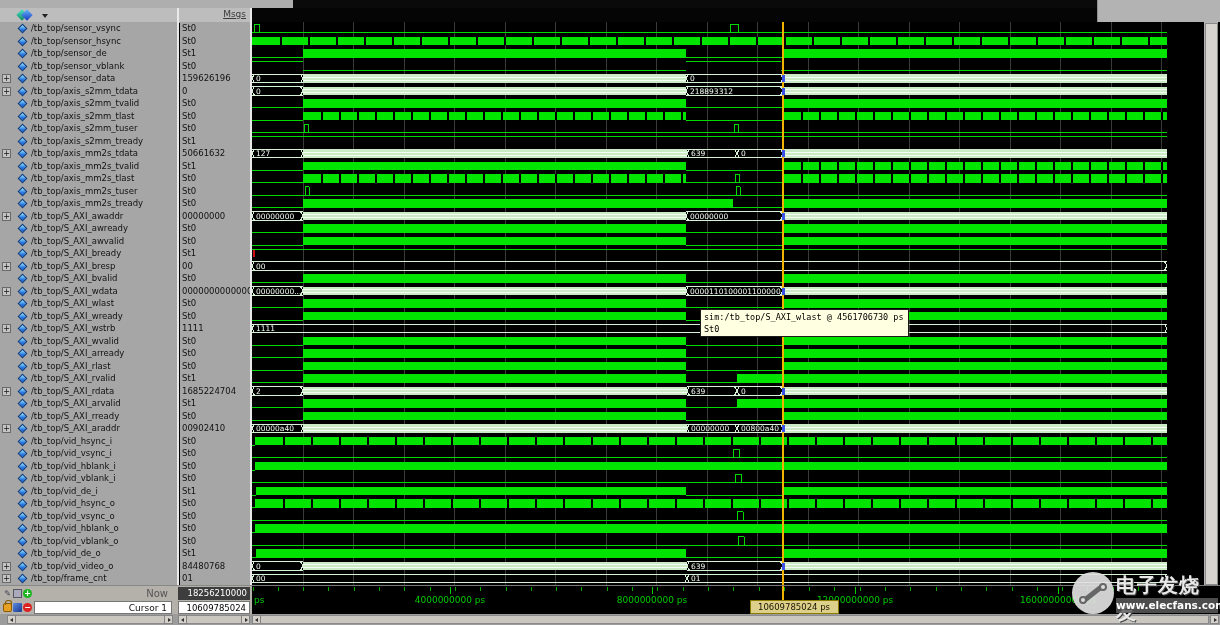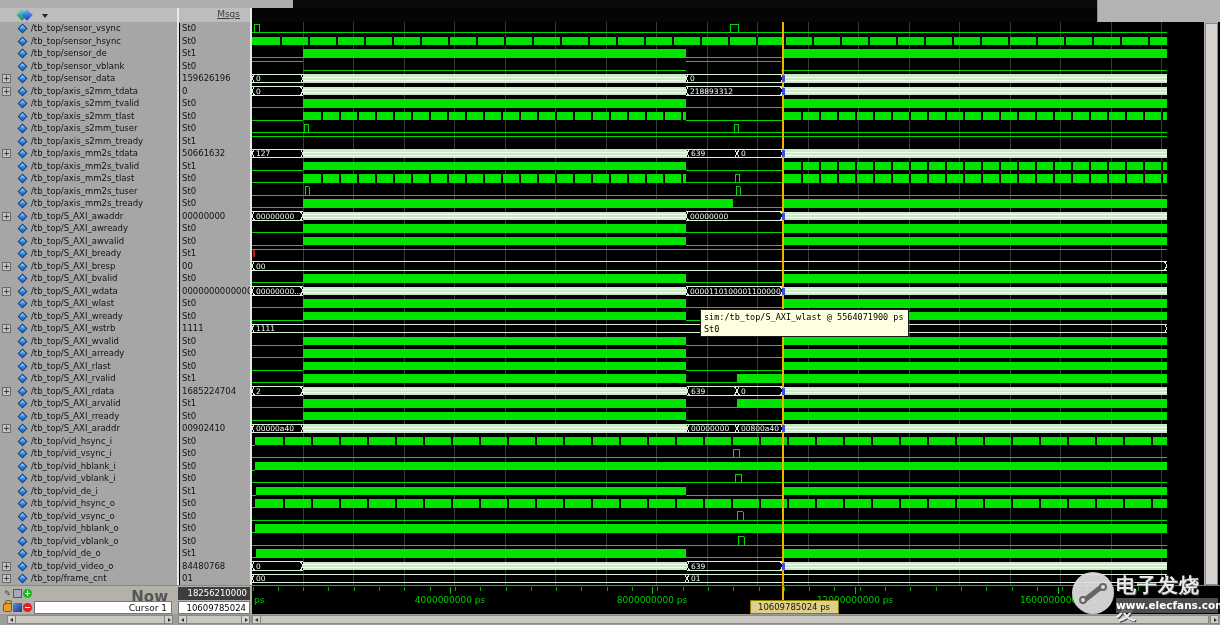--- a/index.html
+++ b/index.html
@@ -33,21 +33,21 @@
   #wave{left:252px;top:22px;width:948px;height:563px;background:#000;}
   #vscroll{left:1204px;top:22px;width:14px;height:563px;background:#b5b5b5;}
   #vscroll .thumb{position:absolute;left:1px;top:1px;width:11px;height:560px;background:#d7d4cf;border:1px solid #8a8a8a;}
   
   #tooltip{left:700px;top:309px;width:201px;background:#ffffe1;border:1px solid #1a1a1a;color:#000;
            font-family:"DejaVu Sans Mono",monospace;font-size:8.5px;line-height:12px;padding:1px 3px;z-index:30;}
   
   #ruler{left:252px;top:585px;width:968px;height:29px;background:#000;border-top:1px solid #777;box-sizing:border-box;}
   #status{left:0;top:585px;width:252px;height:29px;background:#b4b1ab;border-top:1px solid #888;box-sizing:border-box;}
   .strow{position:absolute;left:0;width:252px;height:14px;}
-  .stlabel{position:absolute;right:84px;top:1px;font-size:15px;color:#555;font-weight:bold;}
+  .stlabel{position:absolute;right:84px;top:1px;font-size:10px;color:#555;}
   .nowcell{position:absolute;left:178px;top:0;width:72px;height:13px;background:#3d3d3d;color:#fff;
            font-size:8.5px;line-height:13px;text-align:right;padding-right:3px;box-sizing:border-box;}
   .curcell{position:absolute;left:178px;top:0;width:72px;height:13px;background:#fff;color:#000;border:1px solid #777;
            font-size:8.5px;line-height:12px;text-align:right;padding-right:3px;box-sizing:border-box;}
   .curbox{position:absolute;left:34px;top:0;width:138px;height:13px;background:#fff;border:1px solid #777;
           font-size:9px;line-height:12px;text-align:right;padding-right:4px;box-sizing:border-box;color:#111;}
   .ic{position:absolute;top:2px;width:9px;height:9px;font-size:8px;line-height:9px;text-align:center;color:#333;}
   .ic.pencil{color:#445;}
   .ic.circle-green{background:#1db320;border-radius:50%;color:#fff;font-weight:bold;}
   .ic.circle-red{background:#d22;border-radius:50%;color:#fff;font-weight:bold;}
@@ -80,21 +80,21 @@
   <div id="topstrip" class="abs">
     <div class="dark" style="left:293px;width:804px;"></div>
   </div>
 
   <div id="hdr-left" class="abs">
     <span class="hdr-icon">
         <span class="d1"></span>
         <span class="d2"></span>
       </span>
     <span class="hdr-caret"></span>
-    <span class="msgs" style="right:12px;text-decoration:underline;">Msgs</span>
+    <span class="msgs" style="right:6px;text-decoration:underline;">Msgs</span>
   </div>
   <div id="hdr-wave" class="abs"></div>
   <div id="hdr-corner" class="abs"></div>
 
   <div id="names" class="abs">
       <div class="srow">
         <span class="diamond"></span>
         <span class="nm">/tb_top/sensor_vsync</span>
       </div>
       <div class="srow">
@@ -907,21 +907,21 @@
         <rect x="530" y="403" width="3" height="7" fill="#3b52e8"></rect>
         <rect x="530" y="540.5" width="3" height="7" fill="#3b52e8"></rect>
       </svg>
   </div>
 
   <div id="vscroll" class="abs">
     <div class="thumb"></div>
   </div>
 
   <div id="tooltip" class="abs">
-    <div>sim:/tb_top/S_AXI_wlast @ 5564071900 ps</div>
+    <div>sim:/tb_top/S_AXI_wlast @ 4561706730 ps</div>
     <div>St0</div>
   </div>
 
   <div id="ruler" class="abs">
     <svg id="rulersvg" width="968" height="28" shape-rendering="crispEdges">
         <line x1="1" y1="1" x2="1" y2="5" stroke="#00a800" stroke-width="1"></line>
         <line x1="26.30000000000001" y1="1" x2="26.30000000000001" y2="5" stroke="#00a800" stroke-width="1"></line>
         <line x1="51.60000000000002" y1="1" x2="51.60000000000002" y2="5" stroke="#00a800" stroke-width="1"></line>
         <line x1="76.90000000000003" y1="1" x2="76.90000000000003" y2="5" stroke="#00a800" stroke-width="1"></line>
         <line x1="102.20000000000005" y1="1" x2="102.20000000000005" y2="5" stroke="#00a800" stroke-width="1"></line>

